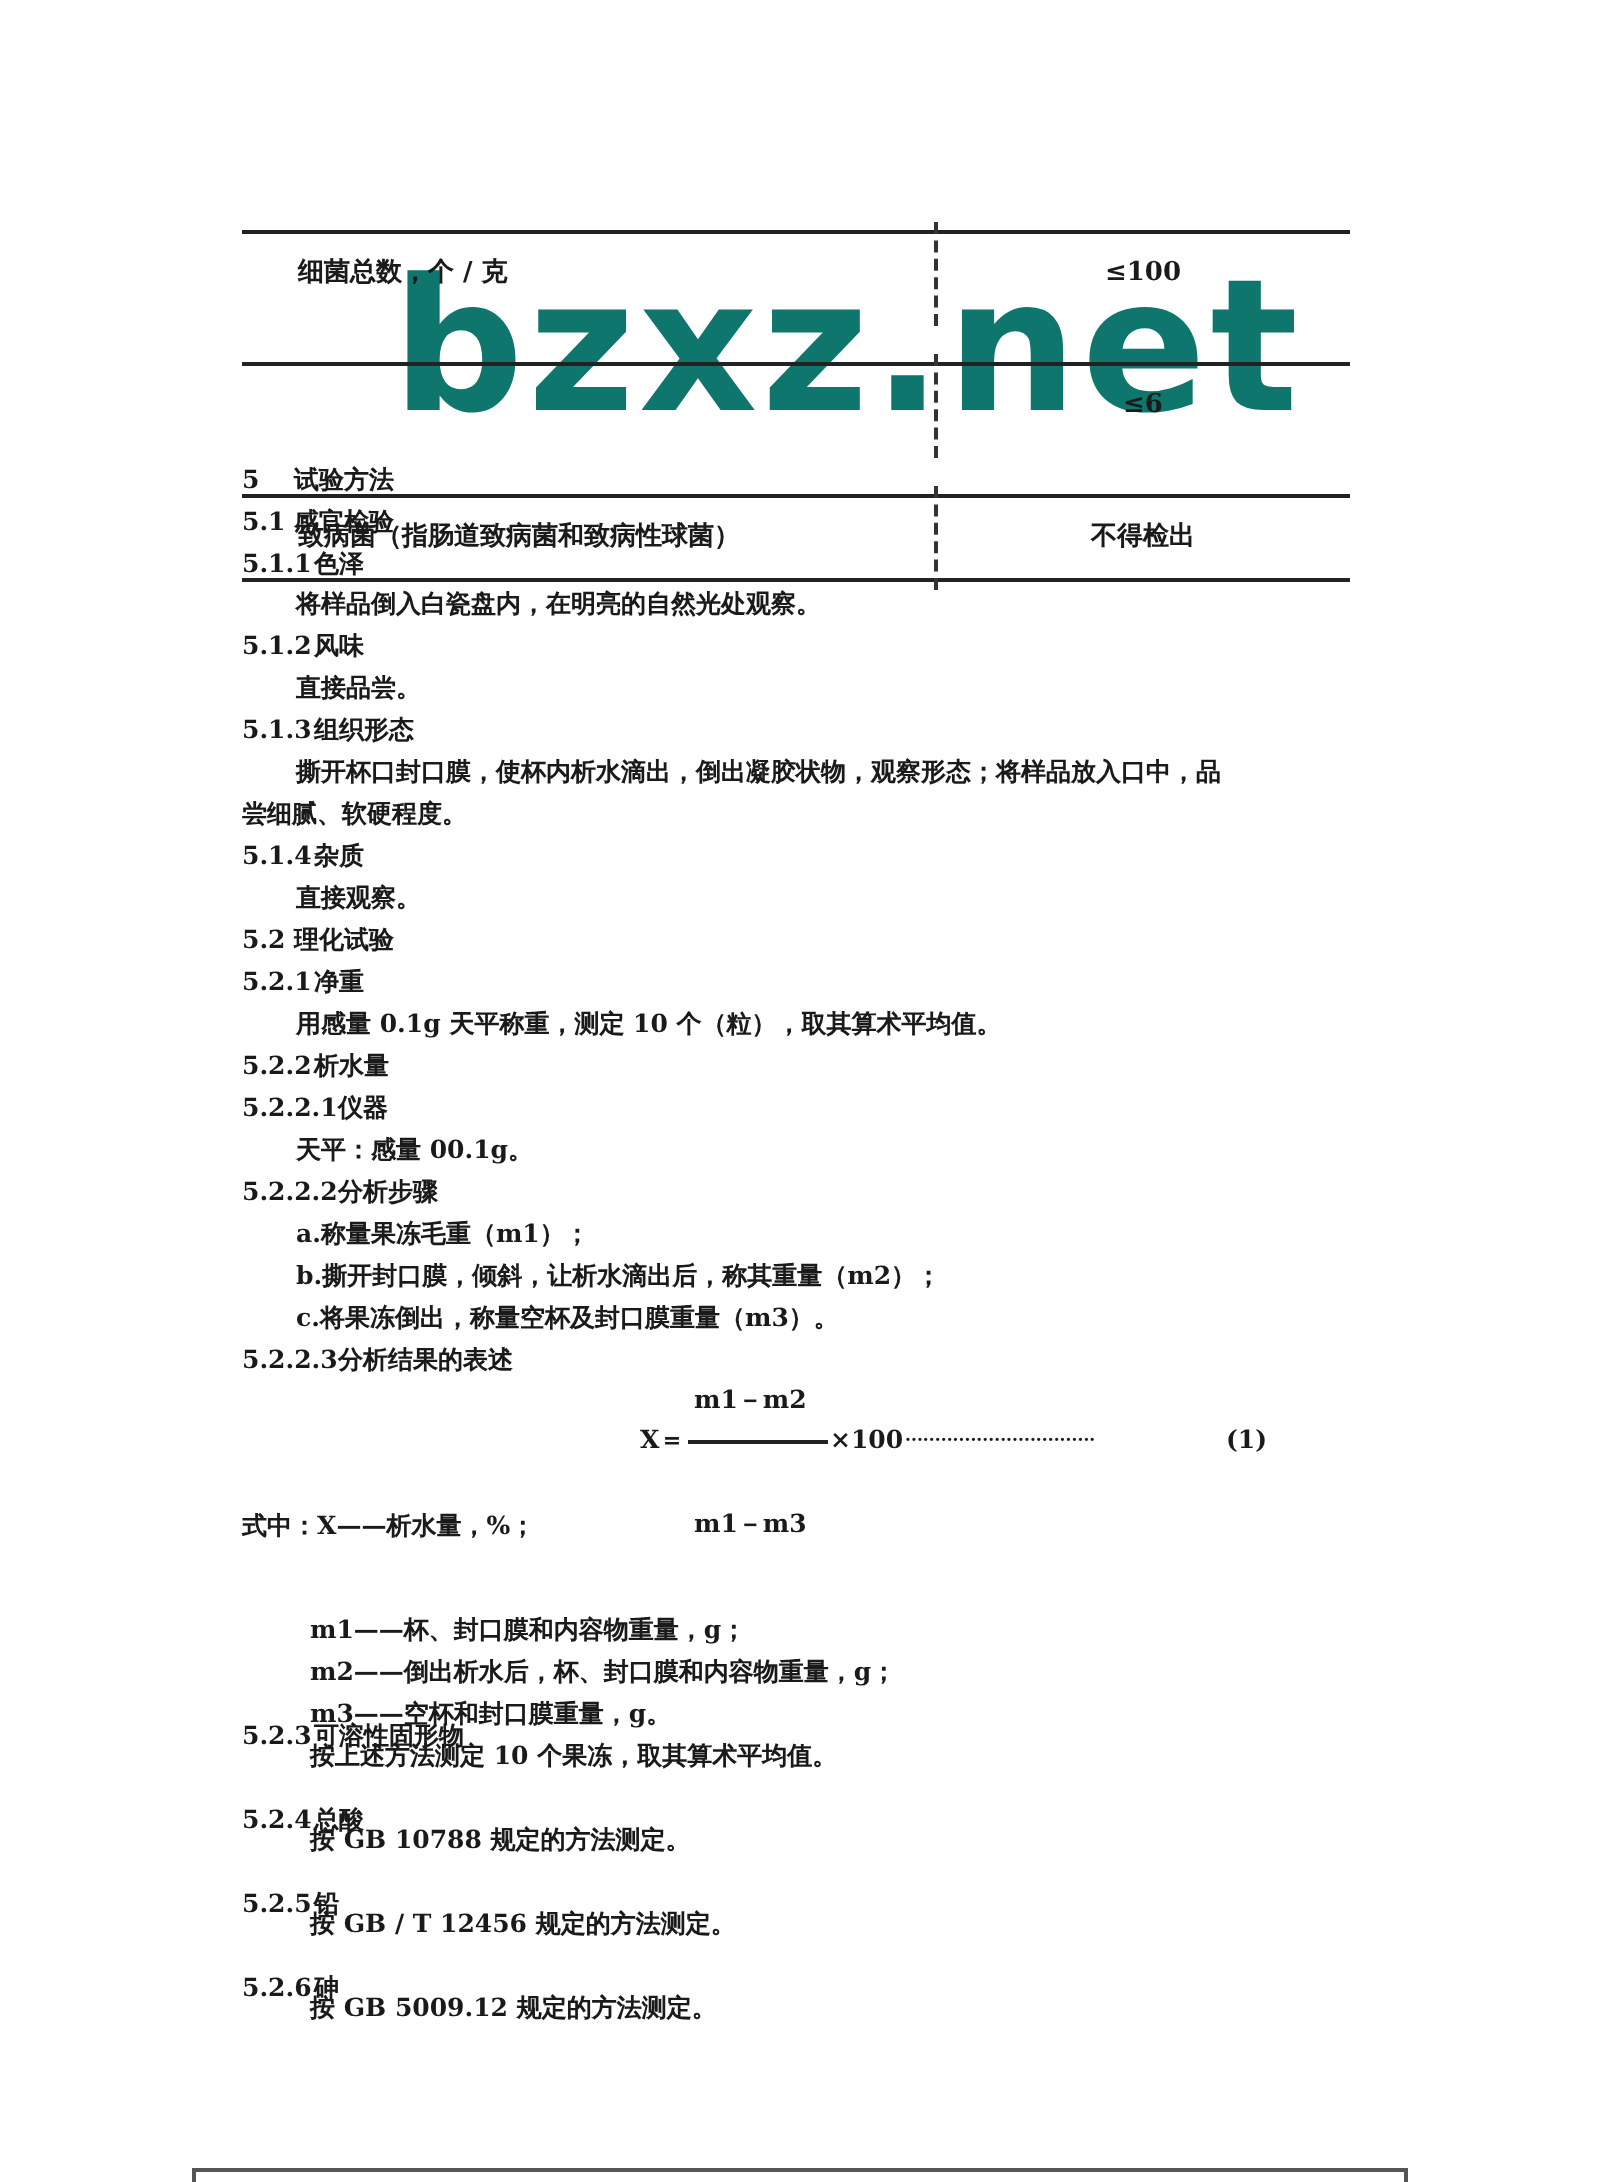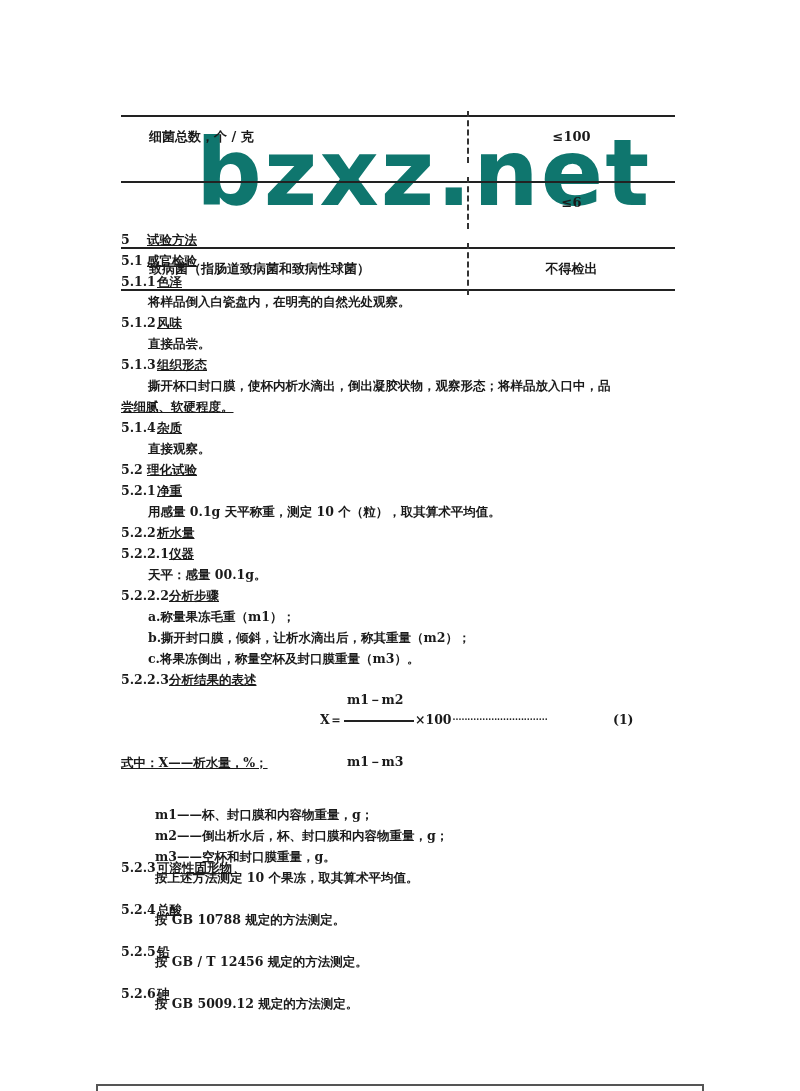--- a/index.html
+++ b/index.html
@@ -7,21 +7,21 @@
          font-family:"DejaVu Serif", "Liberation Serif", serif; color:#1a1a1a; }
   .watermark { position:absolute; left:196px; top:128px; font-family:"DejaVu Sans","Liberation Sans",sans-serif;
                font-weight:bold; font-size:92px; color:#0f766e; letter-spacing:2px; line-height:92px; z-index:0; }
   .tbl { position:absolute; left:121px; top:91px; width:554px; z-index:1; }
   .trow { position:relative; height:42px; border-top:2px solid #222; box-sizing:border-box;margin-top:24px; }
   .trow.last { border-bottom:2px solid #222; height:44px; }
   .cell-l { position:absolute; left:28px; top:0; height:40px; line-height:40px; font-size:13px; font-weight:bold; }
   .cell-r { position:absolute; left:347px; width:207px; top:0; height:40px; line-height:40px; font-size:13px; font-weight:bold; text-align:center; }
   .divider { position:absolute; left:346px; top:-6px; height:52px; border-left:2px dashed #333; }
   .line { position:absolute; font-size:12.5px; font-weight:bold; white-space:nowrap; line-height:16px; z-index:1; }
-  .h { left:121px;text-decoration:underline; }
+  .h { left:121px; }
   .b { left:148px; }
   .b2 { left:155px;margin-top:31px; }
   .num { display:inline-block; }
   .num1 { width:26px; }
   .num2 { width:36px; }
   .num3 { width:48px; }
   .formula-num { position:absolute; font-size:12.5px; font-weight:bold; z-index:1; }
   .frac-line { position:absolute; left:344px; top:720px; width:70px; border-top:2px solid #222; }
   .bottom-box { position:absolute; left:96px; top:1084px; width:608px; height:20px; border:2px solid #555; border-bottom:none; box-sizing:border-box; }
 </style>

